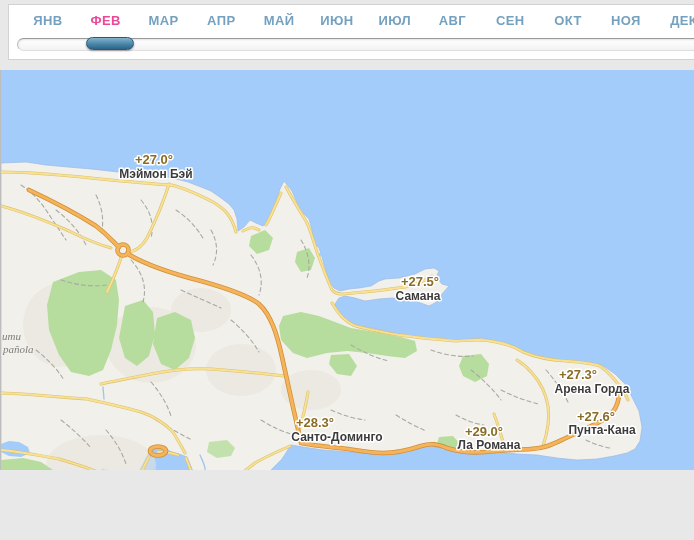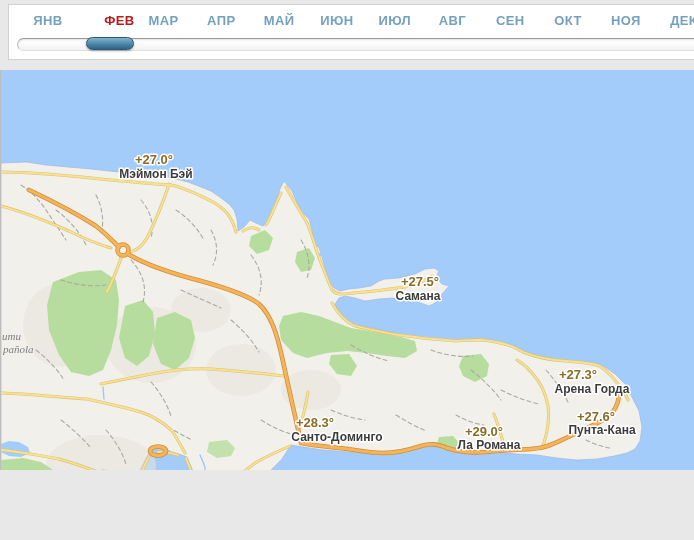--- a/index.html
+++ b/index.html
@@ -6,21 +6,21 @@
   body{width:694px;height:540px;overflow:hidden;background:#e8e8e8;
        font-family:"Liberation Sans","DejaVu Sans",sans-serif;}
   .page{position:relative;width:694px;height:470px;overflow:hidden;}
 
   
   .month-bar{position:absolute;left:8px;top:4px;right:0;height:56px;background:#fff;
              border:1px solid #d2d2d2;border-right:none;box-sizing:border-box;}
   .months{position:absolute;left:10px;top:7px;height:18px;display:flex;}
   .month{width:57.8px;flex:0 0 57.8px;text-align:center;font-size:13px;font-weight:bold;
          color:#74a1c0;letter-spacing:.4px;cursor:pointer;line-height:18px;}
-  .month.sel{color:#b91c1c;text-align:right;}
+  .month.sel{color:#ec4899;}
   .slider{position:absolute;left:0;right:0;top:31px;height:16px;}
   .track{position:absolute;left:8px;right:-14px;top:2px;height:11px;border-radius:7px;
          background:linear-gradient(#ffffff,#f3f3f3);
          border-top:1px solid #9a9a9a;border-left:1px solid #b9b9b9;border-bottom:1px solid #dfdfdf;
          box-shadow:inset 0 1px 2px rgba(0,0,0,.12);}
   .handle{position:absolute;left:77px;top:1px;width:48px;height:13px;border-radius:7px;
           background:linear-gradient(#85b2cc,#4a86a8 55%,#2d6488);
           border:1px solid #2a5a77;box-shadow:0 1px 2px rgba(0,0,0,.35);box-sizing:border-box;cursor:pointer;}
 
   

